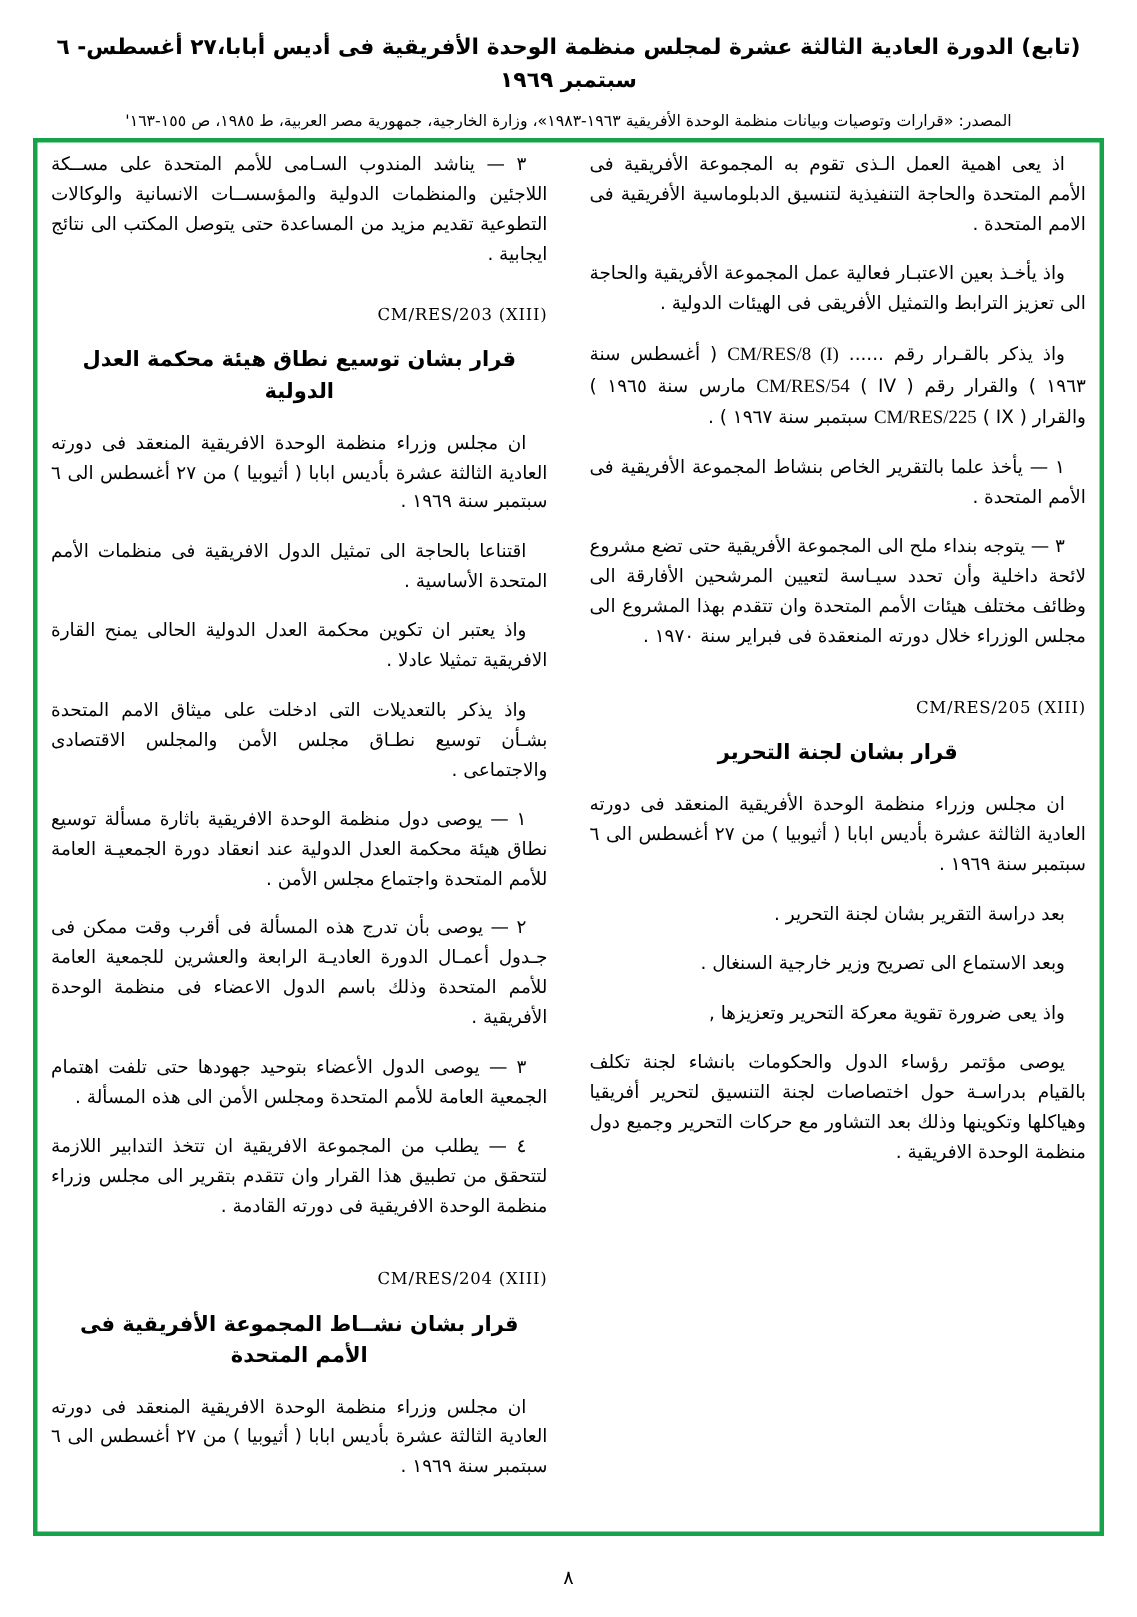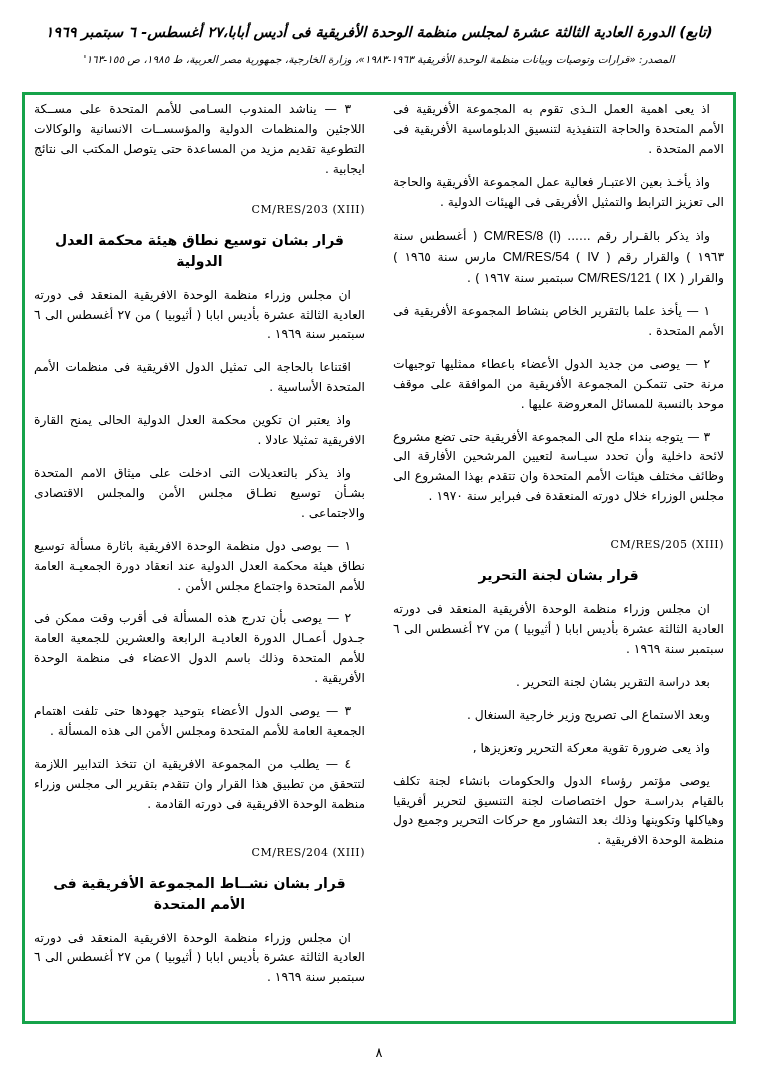--- a/index.html
+++ b/index.html
@@ -18,21 +18,20 @@
   .page {
     position: relative;
     width: 758px;
     height: 1078px;
     box-sizing: border-box;
     padding: 0;
   }
   .header {
     text-align: center;
     padding: 22px 34px 0 34px;
-    font-style: italic;
   }
   .header-title {
     font-family: "DejaVu Sans", sans-serif;
     font-weight: bold;
     font-size: 14.5px;
     line-height: 1.5;
     direction: rtl;
     letter-spacing: 0px;
   }
   .header-source {
@@ -97,21 +96,21 @@
   .mixed {
     direction: rtl;
     font-size: 12.3px;
     line-height: 1.68;
     margin: 0 0 13px 0;
     text-indent: 14px;
   }
   .ltr-inline {
     direction: ltr;
     unicode-bidi: embed;
-    font-family: Liberation Sans, sans-serif;
+    font-family: Liberation Serif, serif;
     font-size: 12.6px;
   }
   .pagenum {
     position: absolute;
     bottom: 18px;
     left: 0;
     right: 0;
     text-align: center;
     font-size: 13px;
     font-family: "DejaVu Sans", sans-serif;
@@ -136,26 +135,25 @@
     <div class="col">
       <p class="para">اذ يعى اهمية العمل الـذى تقوم به المجموعة الأفريقية فى الأمم المتحدة والحاجة التنفيذية لتنسيق الدبلوماسية الأفريقية فى الامم المتحدة .</p>
       <p class="para">واذ يأخـذ بعين الاعتبـار فعالية عمل المجموعة الأفريقية والحاجة الى تعزيز الترابط والتمثيل الأفريقى فى الهيئات الدولية .</p>
 
       <p class="mixed">
         <span>واذ يذكر بالقـرار رقم ...... </span>
         <span class="ltr-inline">CM/RES/8 (I)</span>
         <span>( أغسطس سنة ١٩٦٣ ) والقرار رقم</span>
         <span class="ltr-inline">CM/RES/54</span>
         <span>( IV ) مارس سنة ١٩٦٥ ) والقرار</span>
-        <span class="ltr-inline">CM/RES/121</span>
+        <span class="ltr-inline">CM/RES/225</span>
         <span>( IX ) سبتمبر سنة ١٩٦٧ ) .</span>
       </p>
 
       <p class="para">١ — يأخذ علما بالتقرير الخاص بنشاط المجموعة الأفريقية فى الأمم المتحدة .</p>
-      <p class="para">٢ — يوصى من جديد الدول الأعضاء باعطاء ممثليها توجيهات مرنة حتى تتمكـن المجموعة الأفريقية من الموافقة على موقف موحد بالنسبة للمسائل المعروضة عليها .</p>
       <p class="para">٣ — يتوجه بنداء ملح الى المجموعة الأفريقية حتى تضع مشروع لائحة داخلية وأن تحدد سيـاسة لتعيين المرشحين الأفارقة الى وظائف مختلف هيئات الأمم المتحدة وان تتقدم بهذا المشروع الى مجلس الوزراء خلال دورته المنعقدة فى فبراير سنة ١٩٧٠ .</p>
 
       <div class="spacer-md"></div>
 
       <div class="resnum">CM/RES/205  (XIII)</div>
       <div class="restitle">قرار بشان لجنة التحرير</div>
 
       <p class="para">ان مجلس وزراء منظمة الوحدة الأفريقية المنعقد فى دورته العادية الثالثة عشرة بأديس ابابا ( أثيوبيا ) من ٢٧ أغسطس الى ٦ سبتمبر سنة ١٩٦٩ .</p>
       <p class="para">بعد دراسة التقرير بشان لجنة التحرير .</p>
       <p class="para">وبعد الاستماع الى تصريح وزير خارجية السنغال .</p>

